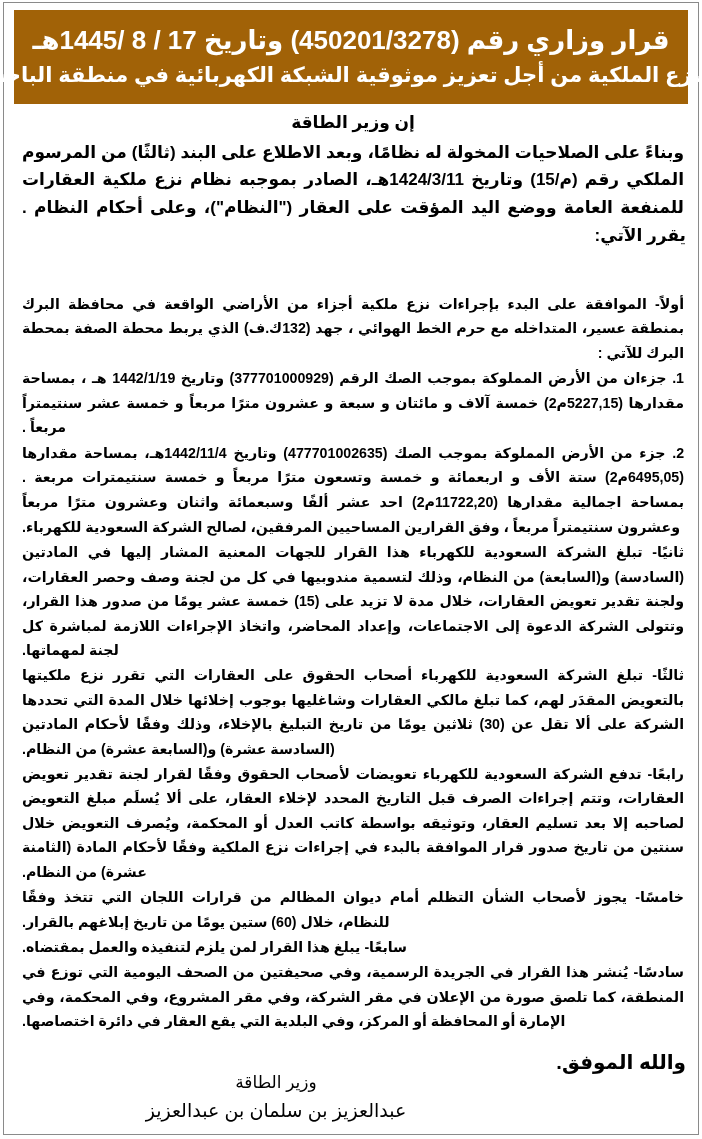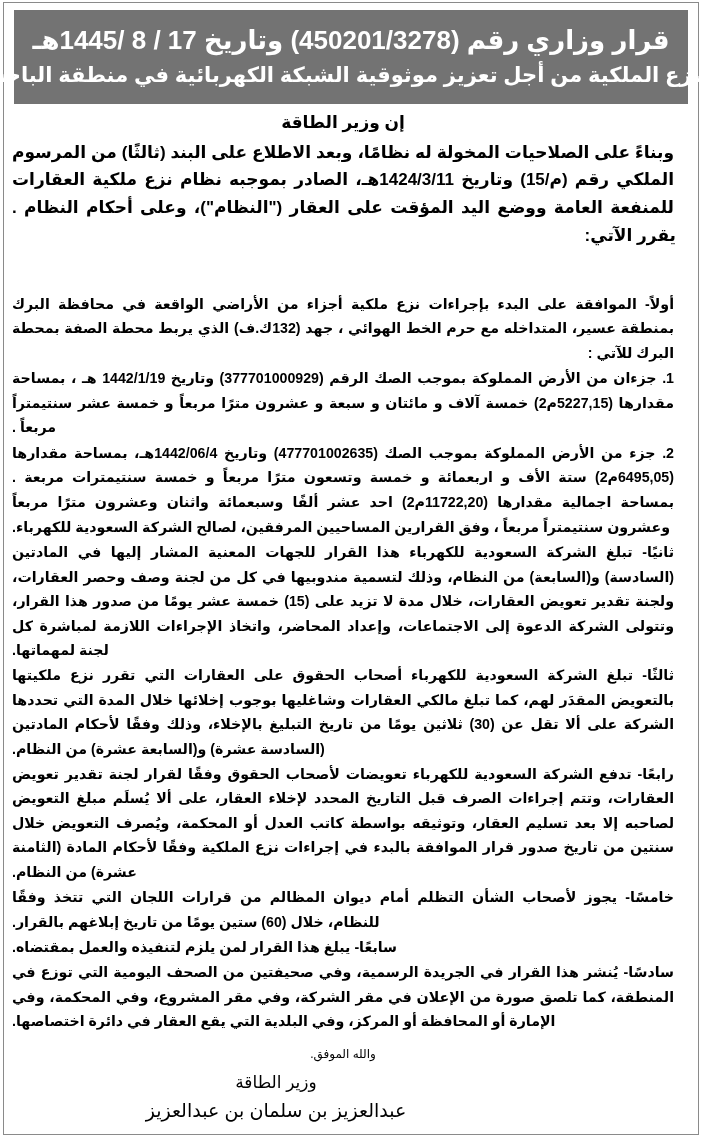--- a/index.html
+++ b/index.html
@@ -33,21 +33,21 @@
     box-sizing: border-box;
   }
 
   
   .banner {
     position: absolute;
     left: 14px;
     top: 10px;
     width: 674px;
     height: 94px;
-    background: #737373;
+    background: #a16207;
     color: #ffffff;
     box-sizing: border-box;
     display: flex;
     flex-direction: column;
     align-items: center;
     justify-content: center;
     padding: 4px 10px 6px 10px;
     direction: rtl;
   }
   .banner-line1 {
@@ -64,21 +64,21 @@
     line-height: 1.2;
     letter-spacing: -0.3px;
     white-space: nowrap;
     text-align: center;
     margin-top: 7px;
   }
 
   
   .body-wrap {
     position: absolute;
-    left: 10px;
+    left: 20px;
     top: 112px;
     width: 666px;
     direction: rtl;
   }
 
   .minister-line {
     text-align: center;
     font-size: 17px;
     font-weight: bold;
     line-height: 1.35;
@@ -125,24 +125,23 @@
     font-weight: bold;
     line-height: 1.72;
     text-align: justify;
     text-align-last: justify;
     margin: 0 0 1px 0;
     padding: 0 2px 0 2px;
   }
   .sub-item.last-left { text-align-last: left; }
 
   .closing {
-    font-size: 12px;
-    font-weight: normal;
+    font-size: 20px;
+    font-weight: bold;
     line-height: 1.8;
-    text-align: center;
     margin: 10px 0 2px 0;
   }
 
   
   .signature {
     position: absolute;
     left: 0;
     right: 0;
     bottom: 14px;
     direction: rtl;
@@ -179,21 +178,21 @@
     <p class="minister-line">إن وزير الطاقة</p>
 
     <p class="preamble">وبناءً على الصلاحيات المخولة له نظامًا، وبعد الاطلاع على البند (ثالثًا) من المرسوم الملكي رقم (م/15) وتاريخ 1424/3/11هـ، الصادر بموجبه نظام نزع ملكية العقارات للمنفعة العامة ووضع اليد المؤقت على العقار ("النظام")، وعلى أحكام النظام .</p>
 
     <p class="decides">يقرر الآتي:</p>
 
     <p class="clause last-right">أولاً- الموافقة على البدء بإجراءات نزع ملكية أجزاء من الأراضي الواقعة في محافظة البرك بمنطقة عسير، المتداخله مع حرم الخط الهوائي ، جهد (132ك.ف) الذي يربط محطة الصفة بمحطة البرك للآتي :</p>
 
     <p class="sub-item last-left">1. جزءان من الأرض المملوكة بموجب الصك الرقم (377701000929) وتاريخ 1442/1/19 هـ ، بمساحة مقدارها (5227,15م2) خمسة آلاف و مائتان و سبعة و عشرون مترًا مربعاً و خمسة عشر سنتيمتراً مربعاً .</p>
 
-    <p class="sub-item last-right">2. جزء من الأرض المملوكة بموجب الصك (477701002635) وتاريخ 1442/06/4هـ، بمساحة مقدارها (6495,05م2) ستة الأف و اربعمائة و خمسة وتسعون مترًا مربعاً و خمسة سنتيمترات مربعة .</p>
+    <p class="sub-item last-right">2. جزء من الأرض المملوكة بموجب الصك (477701002635) وتاريخ 1442/11/4هـ، بمساحة مقدارها (6495,05م2) ستة الأف و اربعمائة و خمسة وتسعون مترًا مربعاً و خمسة سنتيمترات مربعة .</p>
 
     <p class="sub-item last-left">بمساحة اجمالية مقدارها (11722,20م2) احد عشر ألفًا وسبعمائة واثنان وعشرون مترًا مربعاً وعشرون سنتيمتراً مربعاً ، وفق القرارين المساحيين المرفقين، لصالح الشركة السعودية للكهرباء.</p>
 
     <p class="clause last-left">ثانيًا- تبلغ الشركة السعودية للكهرباء هذا القرار للجهات المعنية المشار إليها في المادتين (السادسة) و(السابعة) من النظام، وذلك لتسمية مندوبيها في كل من لجنة وصف وحصر العقارات، ولجنة تقدير تعويض العقارات، خلال مدة لا تزيد على (15) خمسة عشر يومًا من صدور هذا القرار، وتتولى الشركة الدعوة إلى الاجتماعات، وإعداد المحاضر، واتخاذ الإجراءات اللازمة لمباشرة كل لجنة لمهماتها.</p>
 
     <p class="clause last-left">ثالثًا- تبلغ الشركة السعودية للكهرباء أصحاب الحقوق على العقارات التي تقرر نزع ملكيتها بالتعويض المقدَر لهم، كما تبلغ مالكي العقارات وشاغليها بوجوب إخلائها خلال المدة التي تحددها الشركة على ألا تقل عن (30) ثلاثين يومًا من تاريخ التبليغ بالإخلاء، وذلك وفقًا لأحكام المادتين (السادسة عشرة) و(السابعة عشرة) من النظام.</p>
 
     <p class="clause last-left">رابعًا- تدفع الشركة السعودية للكهرباء تعويضات لأصحاب الحقوق وفقًا لقرار لجنة تقدير تعويض العقارات، وتتم إجراءات الصرف قبل التاريخ المحدد لإخلاء العقار، على ألا يُسلَم مبلغ التعويض لصاحبه إلا بعد تسليم العقار، وتوثيقه بواسطة كاتب العدل أو المحكمة، ويُصرف التعويض خلال سنتين من تاريخ صدور قرار الموافقة بالبدء في إجراءات نزع الملكية وفقًا لأحكام المادة (الثامنة عشرة) من النظام.</p>
 
     <p class="clause last-left">خامسًا- يجوز لأصحاب الشأن التظلم أمام ديوان المظالم من قرارات اللجان التي تتخذ وفقًا للنظام، خلال (60) ستين يومًا من تاريخ إبلاغهم بالقرار.</p>

